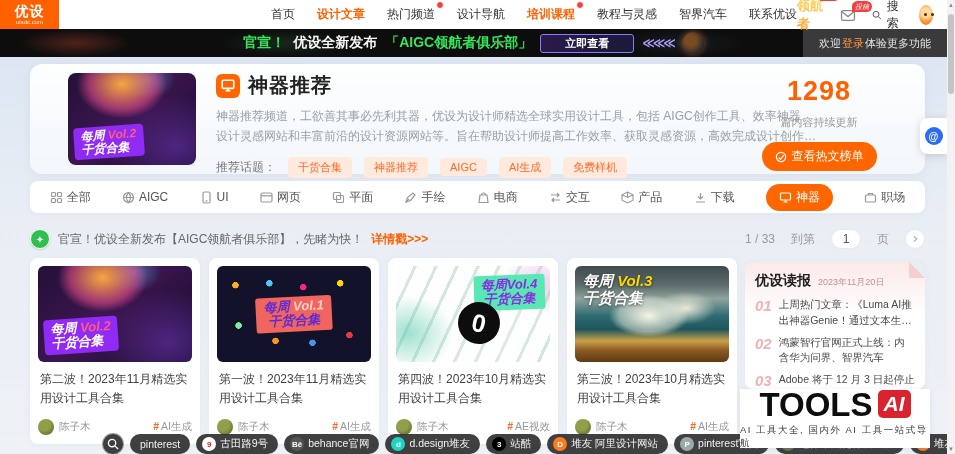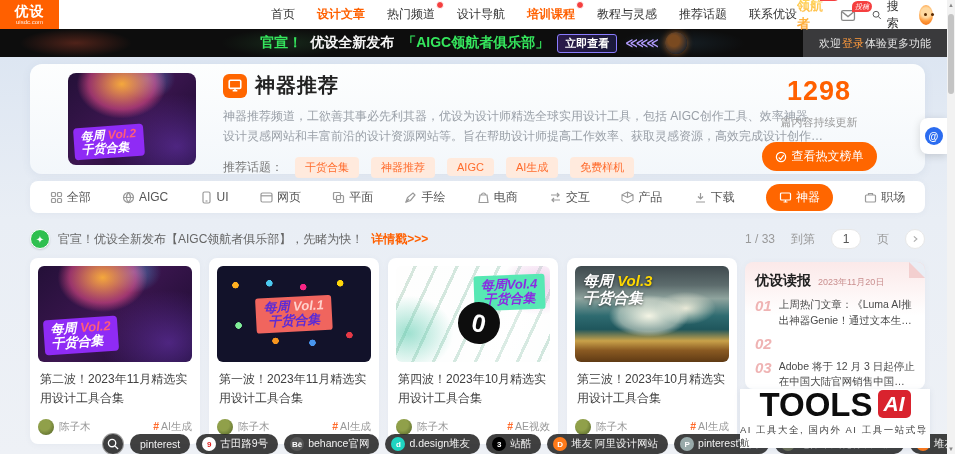--- a/index.html
+++ b/index.html
@@ -37,35 +37,35 @@
   .banner { position:absolute; left:0; top:29px; width:947px; height:28px; background:#0d0d0d; z-index:19;
             display:flex; align-items:center; justify-content:center; gap:8px; cursor:pointer; overflow:hidden; }
   .banner::before { content:""; position:absolute; inset:0;
       background:radial-gradient(80px 20px at 8% 50%,rgba(160,60,40,.45),transparent 70%),
                  radial-gradient(90px 20px at 30% 50%,rgba(40,90,50,.35),transparent 70%),
                  radial-gradient(90px 20px at 72% 50%,rgba(40,70,90,.3),transparent 70%); }
   .banner > * { position:relative; }
   .bgreen { color:#35e65d; font-size:14px; font-weight:900; }
   .bwhite { color:#f5f5f5; font-size:14px; font-weight:900; }
   .cta { color:#fff; font-size:11px; font-weight:bold; border:1px solid #8a7cff; border-radius:3px;
-         padding:1px 7px; background:linear-gradient(90deg,#2a1a4a,#1a1a3a); cursor:pointer; }
+         padding:1px 24px; background:linear-gradient(90deg,#2a1a4a,#1a1a3a); cursor:pointer; }
   .arrows { color:#b39dff; font-size:12px; font-weight:900; letter-spacing:-2px; }
   .helmet { width:22px; height:22px; border-radius:50%;
             background:radial-gradient(circle at 40% 40%,#7a4a20 0 30%,#2a2a2e 70%,#111 100%);
             box-shadow:0 0 6px rgba(255,140,40,.5); }
   .logintip { position:absolute; right:0; top:0; height:28px; background:#3a3a3c; display:flex;
               align-items:center; padding:0 16px; font-size:11px; color:#e3e3e3; }
   .loginlink { color:#ff9a3c; cursor:pointer; margin:0 1px; }
 
   
   .panel { position:absolute; left:30px; top:64px; width:895px; height:110px; border-radius:12px;
            background:linear-gradient(180deg,#fdfefe,#f3f7fb); box-shadow:0 2px 10px rgba(80,100,140,.08); }
   .thumb { position:absolute; left:38px; top:9px; width:128px; height:92px; border-radius:8px; overflow:hidden;
            cursor:pointer; }
-  .pmain { position:absolute; left:186px; top:8px; width:600px;margin-left:7px; }
+  .pmain { position:absolute; left:186px; top:8px; width:600px; }
   .ptitle-row { display:flex; align-items:center; gap:8px; }
   .ticon { width:24px; height:24px; border-radius:6px; background:#ff6600; display:flex; align-items:center;
            justify-content:center; }
   .pmain h1 { font-size:20px; color:#222; font-weight:900; letter-spacing:1px; }
   .pdesc { margin-top:8px; font-size:12px; color:#9aa0a8; line-height:1.65; width:605px;
            display:-webkit-box; -webkit-line-clamp:2; -webkit-box-orient:vertical; overflow:hidden; }
   .topics { margin-top:10px; display:flex; align-items:center; gap:12px; }
   .tlabel { font-size:12px; color:#777; }
   .topic { background:#ffeadd; color:#ff6b2c; font-size:11px; padding:3px 10px; border-radius:4px; cursor:pointer; }
   .pright { position:absolute; right:36px; top:12px; width:140px; text-align:center; }
@@ -220,21 +220,21 @@
       <span class="logo-t">优设</span>
       <span class="logo-s">uisdc.com</span>
     </a>
     <nav class="nav-links">
       <a class="nl">首页</a>
       <a class="nl hot">设计文章</a>
       <a class="nl"><span>热门频道</span><i class="redbadge"></i></a>
       <a class="nl">设计导航</a>
       <a class="nl hot"><span>培训课程</span><i class="redbadge"></i></a>
       <a class="nl">教程与灵感</a>
-      <a class="nl">推荐话题</a>
+      <a class="nl">智界汽车</a>
       <a class="nl">联系优设</a>
     </nav>
     <div class="nav-right">
       <span class="vip"><span>领航者</span><i class="vipbadge">尊享</i></span>
       <span class="mail">
         <svg width="16" height="14" viewBox="0 0 14 13">
             <rect x="1" y="2.5" width="12" height="9" rx="1.5" fill="none" stroke="#888" stroke-width="1.2"></rect>
             <path d="M1.5 3.5 L7 8 L12.5 3.5" fill="none" stroke="#888" stroke-width="1.2"></path>
           </svg>
         <i class="mailbadge">投稿</i>
@@ -479,20 +479,21 @@
     <div class="dhead">
       <span class="dtitle">优设读报</span>
       <span class="ddate">2023年11月20日</span>
     </div>
     <div class="ditem">
       <span class="dnum">01</span>
       <p>上周热门文章：《Luma AI推出神器Genie！通过文本生成高精度3D</p>
     </div>
     <div class="ditem">
       <span class="dnum">02</span>
+      <p>鸿蒙智行官网正式上线：内含华为问界、智界汽车</p>
     </div>
     <div class="ditem">
       <span class="dnum">03</span>
       <p>Adobe 将于 12 月 3 日起停止在中国大陆官网销售中国摄影计划</p>
     </div>
   </aside>
 
   <div class="toolsad">
     <div class="trow">
       <span class="tname">TOOLS</span>

